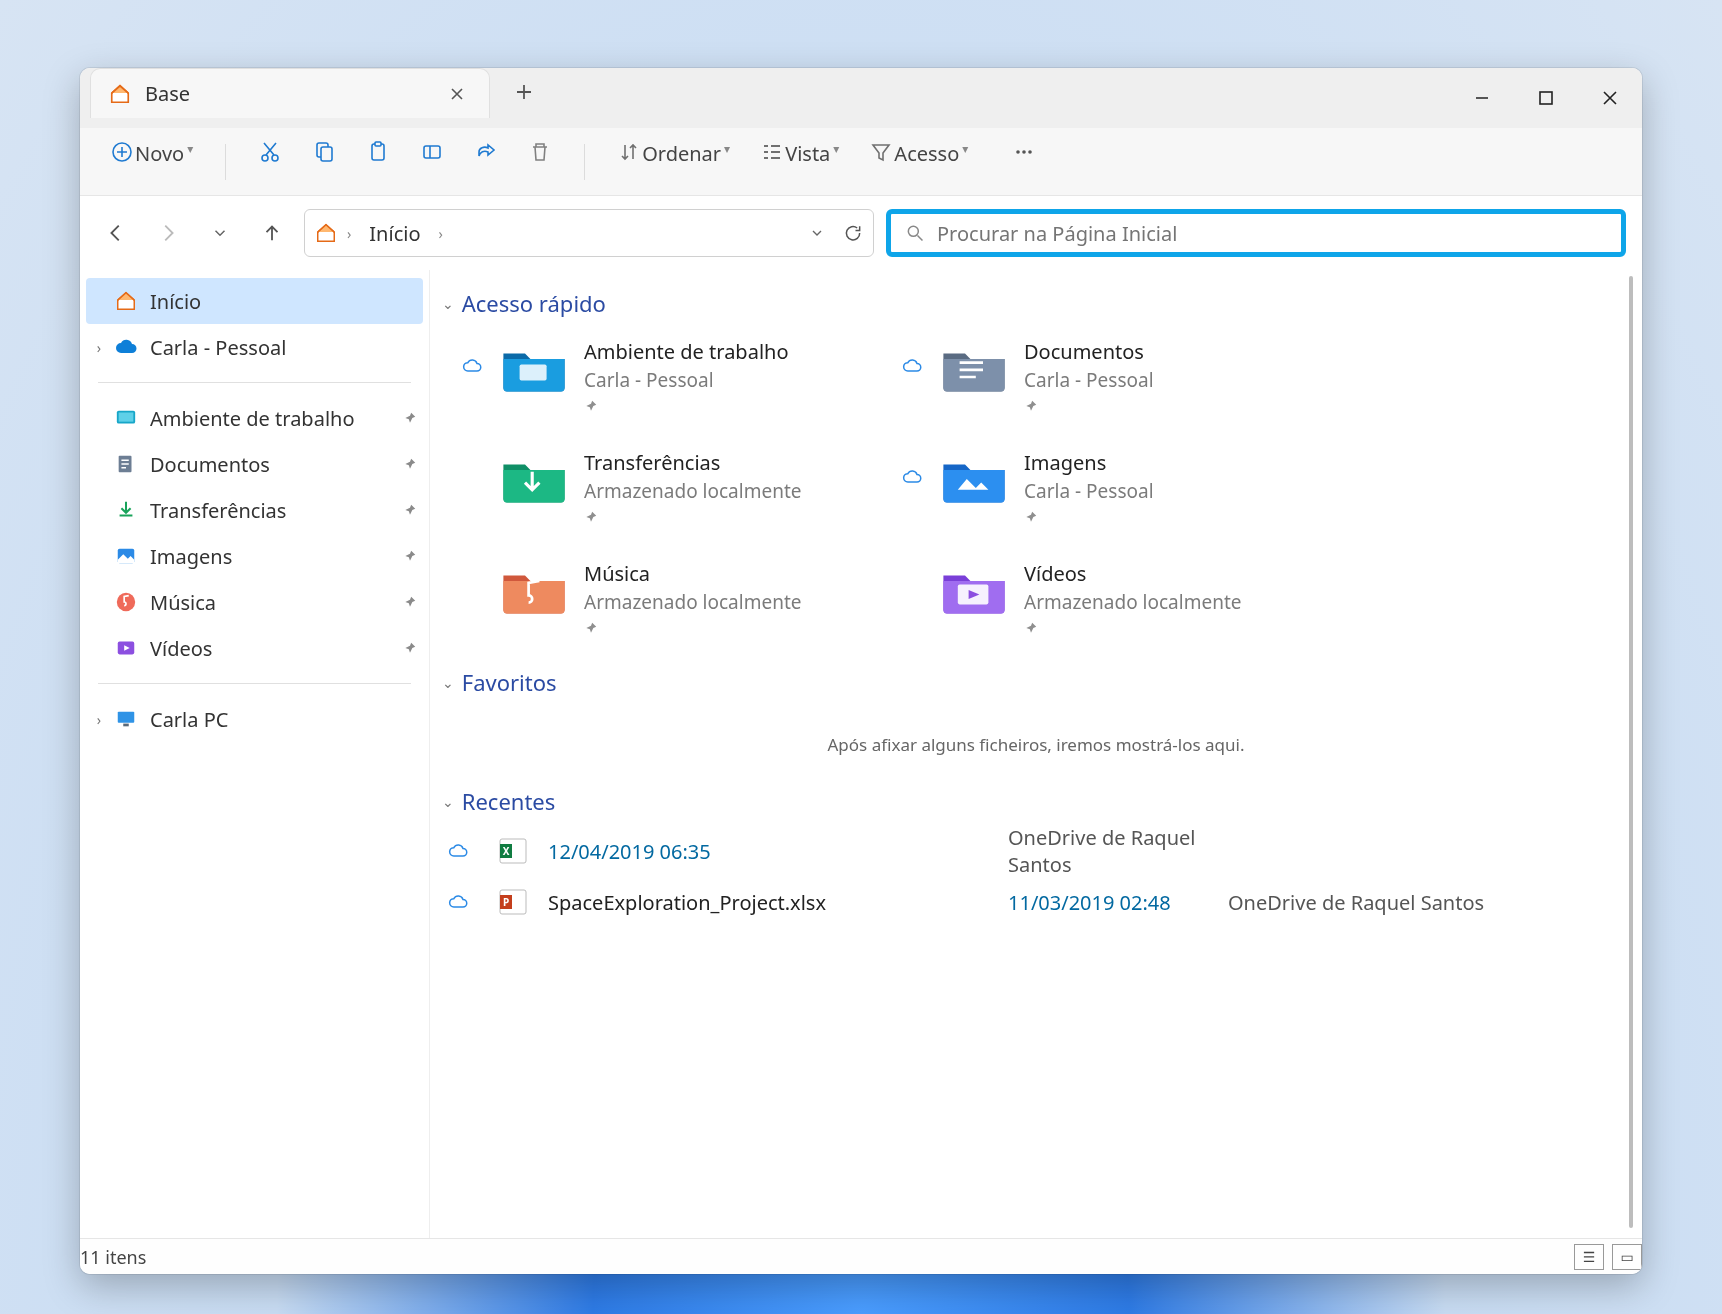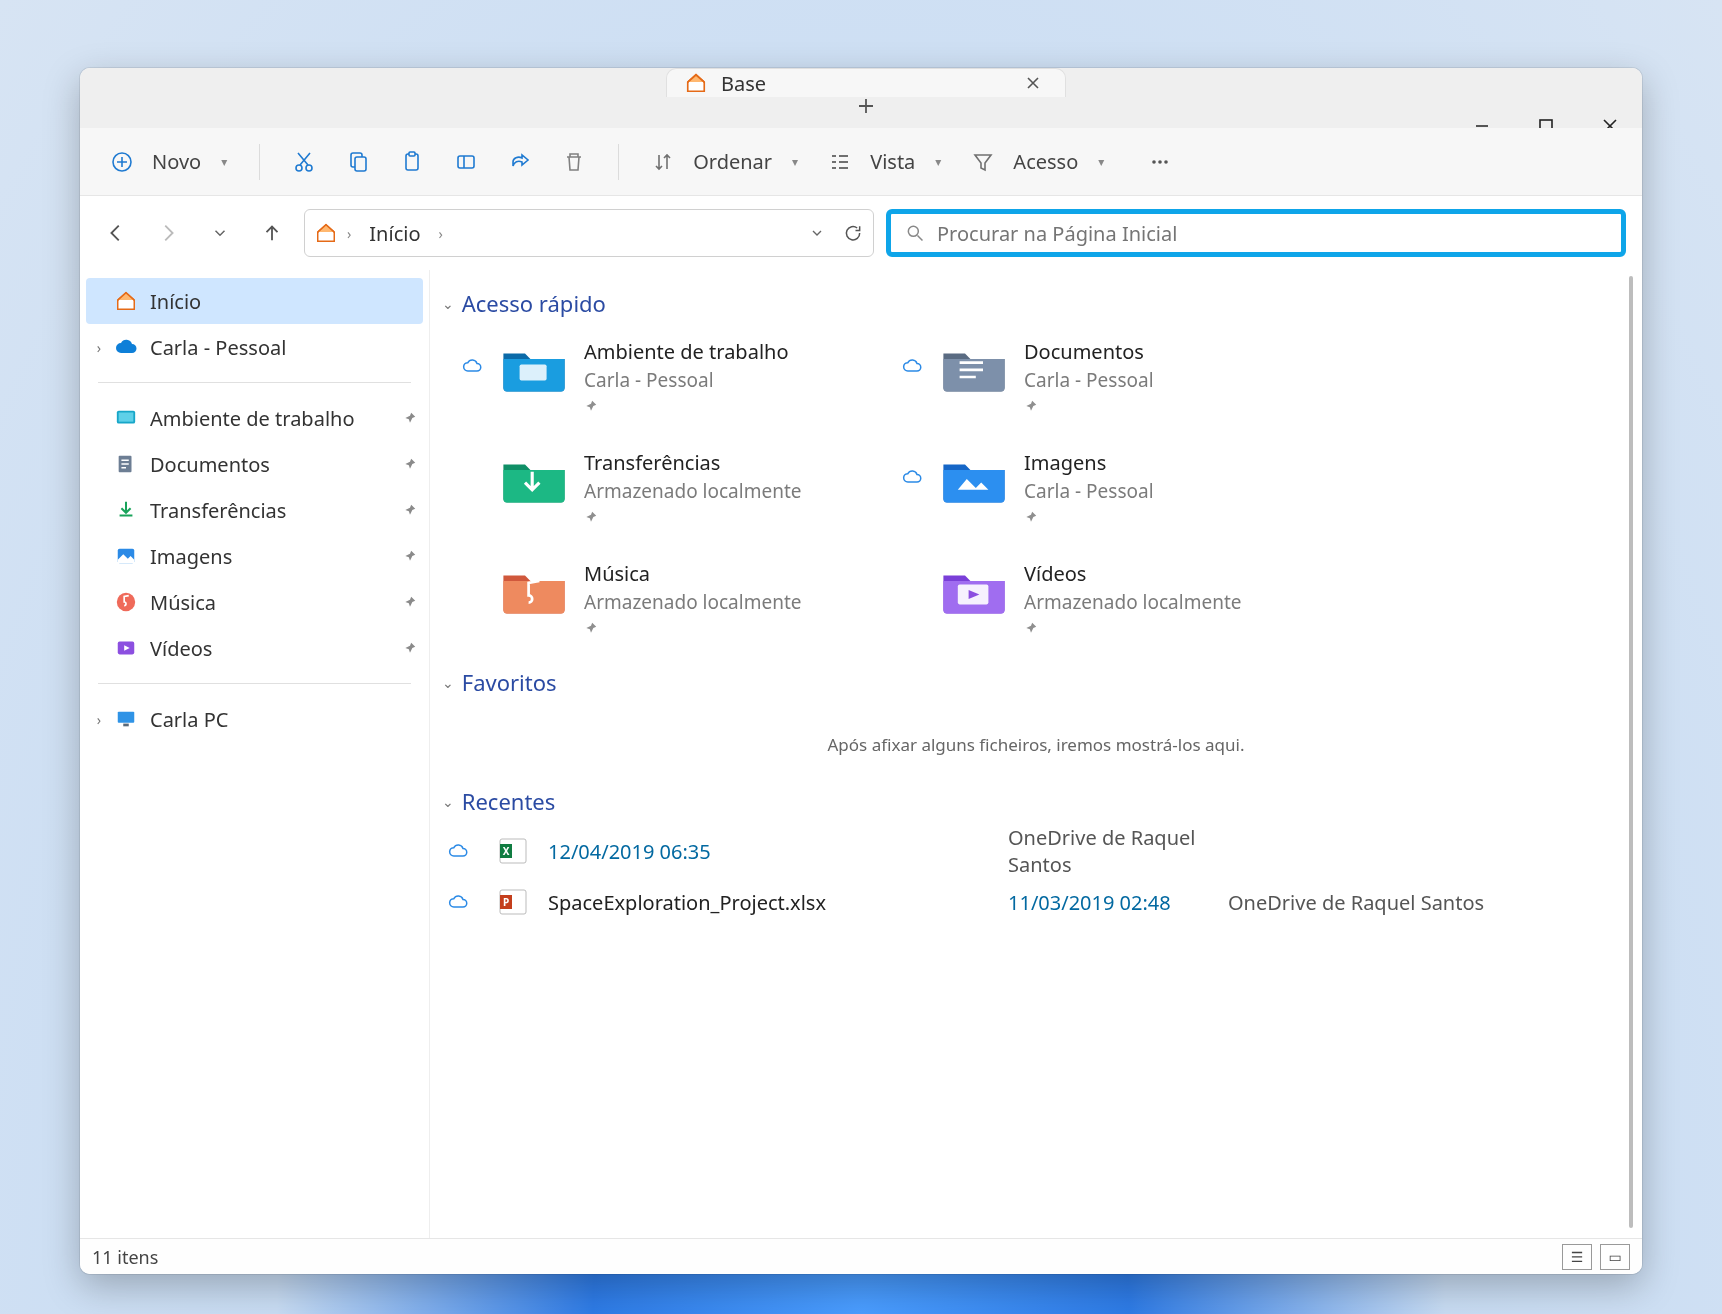--- a/index.html
+++ b/index.html
@@ -16,23 +16,22 @@
   box-shadow: 0 12px 36px rgba(0,0,0,0.25), 0 0 0 1px rgba(0,0,0,0.08);
   display: flex; flex-direction: column;
   overflow: hidden;
   position: relative;
 }
 
 
 .titlebar {
   height: 60px;
   background: #efefef;
-  display: flex; align-items: center;
+  display: flex; align-items: flex-start;
   overflow: hidden;
-  flex-direction: column;
 }
 .tab {
   margin-left: 10px; height: 50px; width: 400px;
   background: #f7f7f7;
   border-radius: 10px 10px 0 0;
   display: flex; align-items: center;
   padding: 0 18px 0 18px;
   gap: 14px;
   border: 1px solid #e0e0e0; border-bottom: none;
 }
@@ -44,21 +43,21 @@
 .wc { width:64px; display:flex; align-items:center; justify-content:center; color:#222; cursor:pointer; }
 
 
 .toolbar {
   height: 68px;
   background:#f7f7f7;
   border-bottom:1px solid #e6e6e6;
   display:flex; align-items:center; padding: 0 18px;
   gap: 6px;
 }
-.tbtn { height:44px; padding:0 12px; display:flex; align-items:center; gap:18px; color:#4a6; border-radius:6px; cursor:pointer; font-size:20px;}
+.tbtn { height:44px; padding:0 12px; display:flex; gap:1px; color:#4a6; border-radius:6px; cursor:pointer; font-size:20px;}
 .tbtn.gray { color:#6a6a6a; }
 .tbtn svg { width:24px; height:24px; }
 .tdiv { width:1px; height:36px; background:#dcdcdc; margin: 0 14px; }
 .tlabel { color:#444; font-size:20px; }
 .chev { color:#888; font-size:12px; margin-left:2px;}
 
 
 .navrow {
   height: 74px;
   display:flex; align-items:center;
@@ -114,21 +113,21 @@
 .qa-pin { color:#8f8f8f; margin-top:4px;}
 .fav-empty { text-align:center; color:#666; font-size:17px; padding:28px 0 22px;}
 .rc-row { display:grid; grid-template-columns: 50px 50px 460px 220px 1fr; align-items:center; height:52px; font-size:20px; padding-left:10px;}
 .rc-row .name { color:#222;}
 .rc-row .date { color:#0369a1;}
 .rc-row .loc { color:#555;}
 .rc-ico { width:30px; height:30px; }
 .rc-cloud { color:#2b8ae6;}
 
 
-.statusbar { height:36px; border-top:1px solid #e6e6e6; display:flex; align-items:center; padding:0 12px; font-size:18px; color:#444; background:#fefefe;}
+.statusbar { height:36px; border-top:1px solid #e6e6e6; display:flex; align-items:center; padding:0 0; font-size:18px; color:#444; background:#fefefe;}
 .statusbar .sbright { margin-left:auto; display:flex; gap:8px; align-items:center;}
 .viewbtn { width:30px; height:26px; border:1px solid #999; display:flex; align-items:center; justify-content:center; cursor:pointer; font-size:14px;}
 
 
 .scrollbar-hint { position:absolute; right:6px; top:4px; bottom:8px; width:4px; background:#bdbdbd; border-radius:3px;}
 .scrollbar-track { position:absolute; right:3px; top:2px; bottom:2px; width:10px; }
 
 svg { display:block; }
 </style>
 </head>

